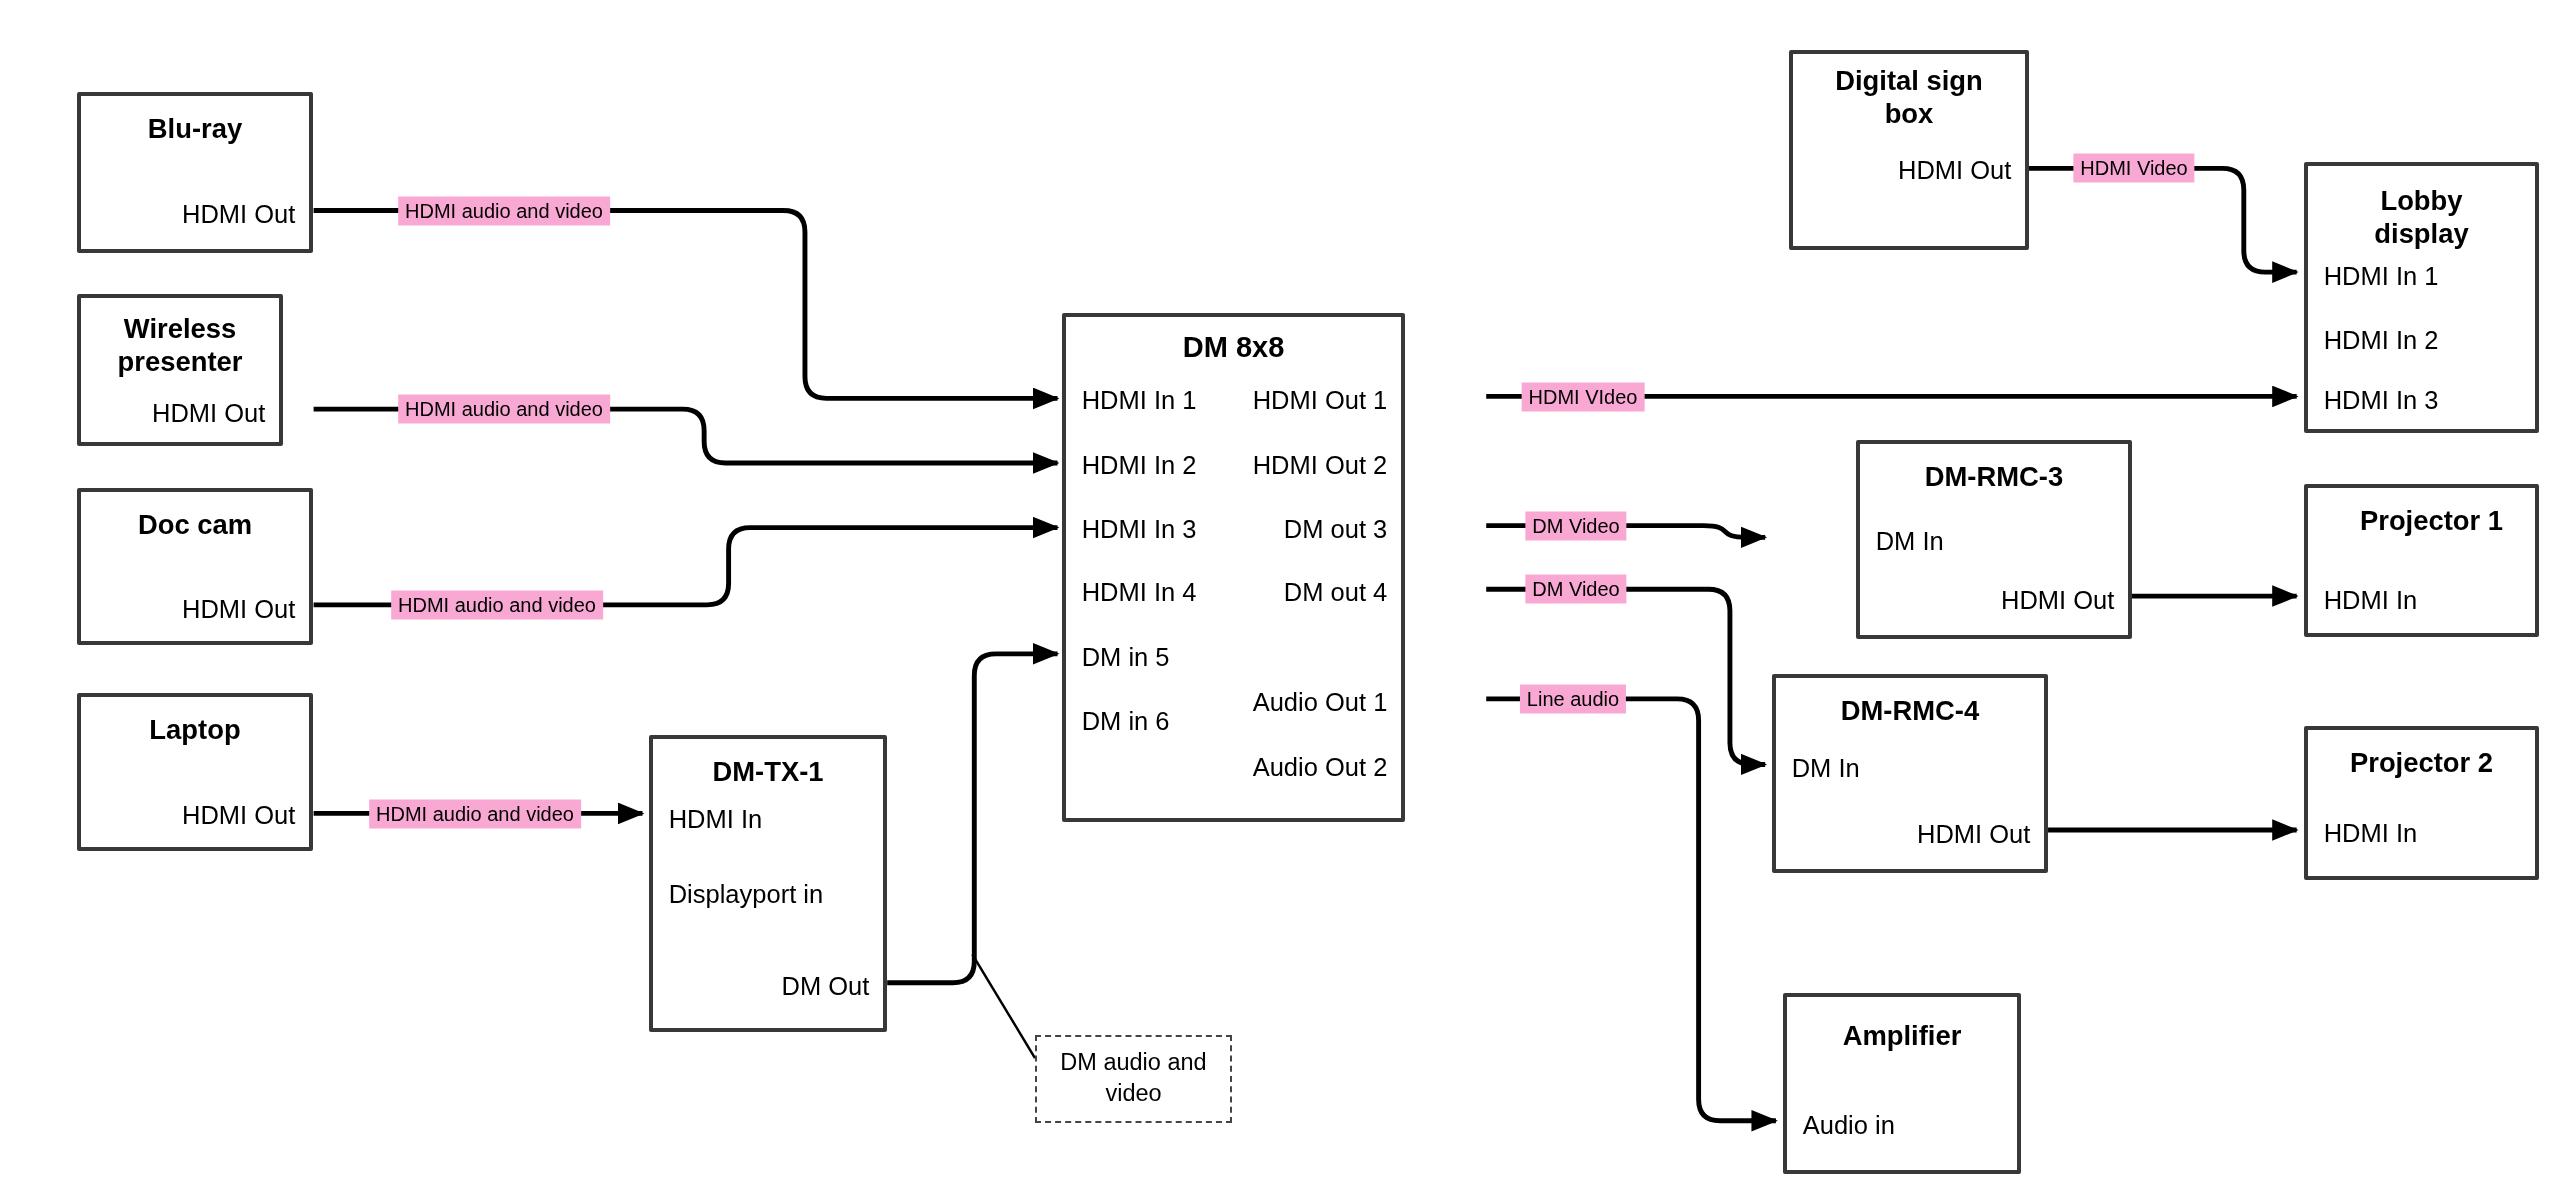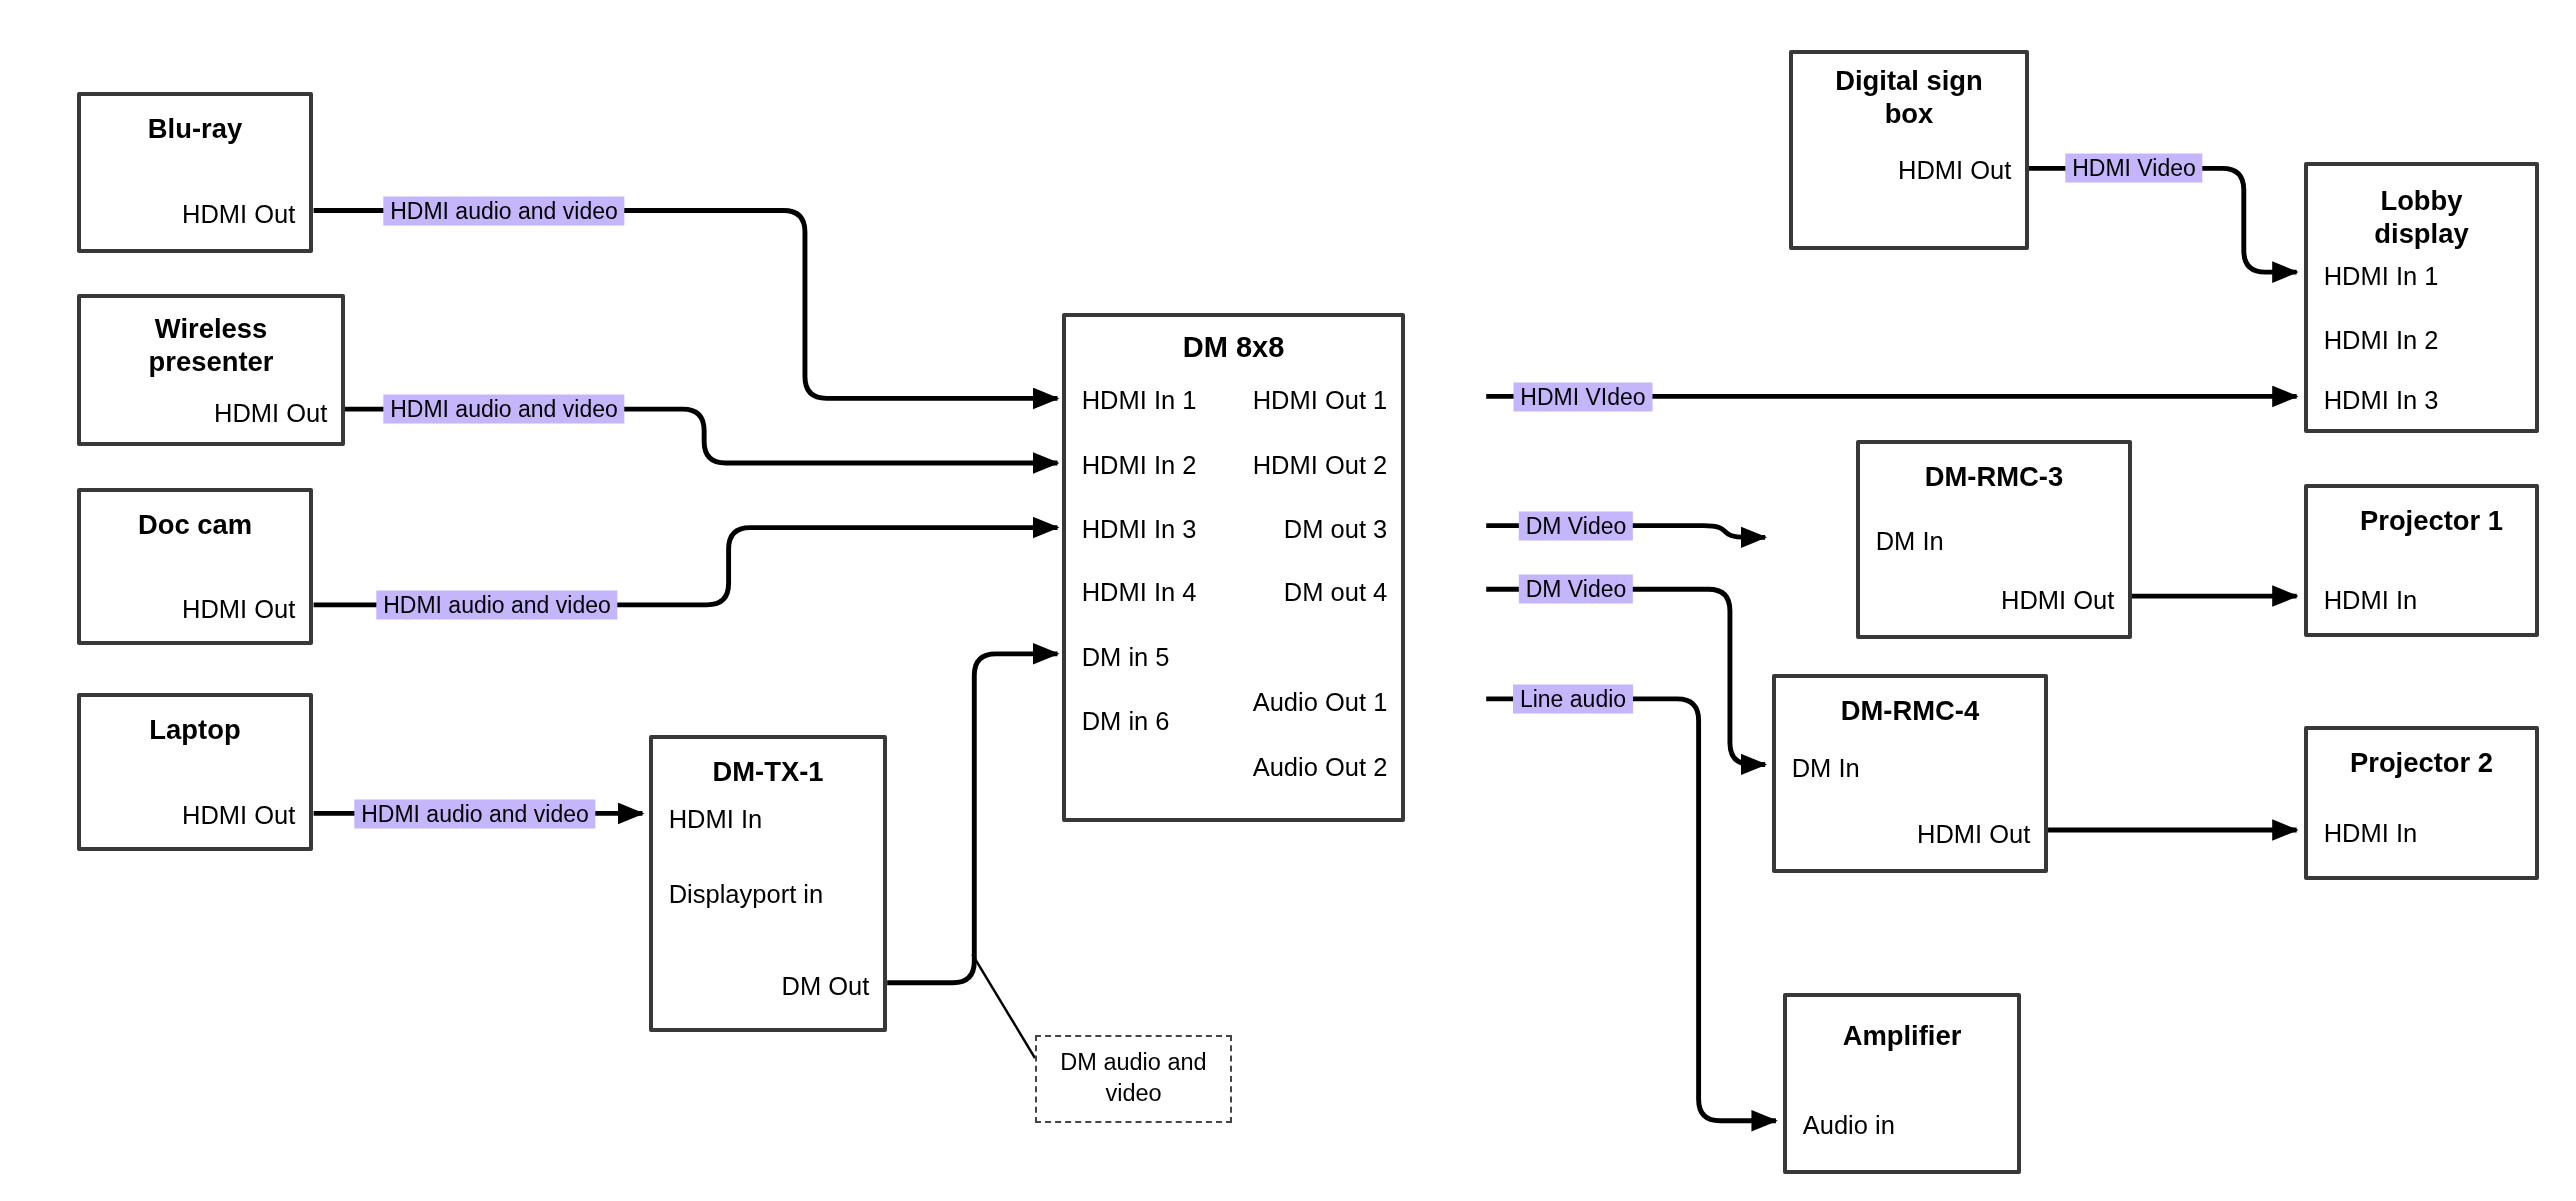--- a/index.html
+++ b/index.html
@@ -6,21 +6,21 @@
   body{width:2576px;height:1201px;overflow:hidden;
        font-family:"Liberation Sans","DejaVu Sans",sans-serif;color:#000;}
   .canvas{position:relative;width:2576px;height:1201px;background:#fff;}
   svg.wires{position:absolute;left:0;top:0;width:2576px;height:1201px;}
   .node{position:absolute;background:#fff;border:4.9px solid #383838;border-radius:2px;box-sizing:border-box;}
   .title{position:absolute;left:0;right:0;text-align:center;font-weight:700;font-size:27.4px;line-height:33px;white-space:nowrap;}
   .title.big{font-size:29px;}
   .port{position:absolute;height:33px;line-height:33px;font-size:25.5px;white-space:nowrap;}
   .port.l{left:15.7px;}
   .port.r{right:13.7px;text-align:right;}
-  .wlabel{position:absolute;transform:translate(-50%,-50%);background:#c4b5fd;padding:0 6.9px;font-size:23px;white-space:nowrap;line-height:29px;}
+  .wlabel{position:absolute;transform:translate(-50%,-50%);background:#f9a8d4;padding:0 6.9px;font-size:20px;white-space:nowrap;line-height:29px;}
   .note{position:absolute;border:2px dashed #444;box-sizing:border-box;text-align:center;font-size:23.5px;line-height:31px;padding-top:9.8px;background:#fff;}
 </style>
 </head>
 <body>
 
 <div class="canvas">
 
   <svg class="wires" viewBox="0 0 2631 1227">
     <defs>
       <marker id="arrow" markerUnits="userSpaceOnUse" markerWidth="30" markerHeight="24" refX="25" refY="11" orient="auto">
@@ -42,21 +42,21 @@
       <path d="M2092 848 H2346" marker-end="url(#arrow)"></path>
       <path stroke-width="2.5" d="M993 975 L1057 1081"></path>
     </g>
   </svg>
 
   <div class="node" style="left:77px;top:92px;width:236px;height:161px;">
     <div class="title" style="top:15.7px;">Blu-ray</div>
     <div class="port r" style="top:102px;">HDMI Out</div>
   </div>
 
-  <div class="node" style="left:77px;top:294px;width:268px;height:152px;text-decoration:underline;">
+  <div class="node" style="left:77px;top:294px;width:206px;height:152px;text-decoration:underline;">
     <div class="title" style="top:13.7px;">
       <div>Wireless</div>
       <div>presenter</div>
     </div>
     <div class="port r" style="top:99px;">HDMI Out</div>
   </div>
 
   <div class="node" style="left:77px;top:488px;width:236px;height:157px;">
     <div class="title" style="top:15.7px;">Doc cam</div>
     <div class="port r" style="top:101px;">HDMI Out</div>

